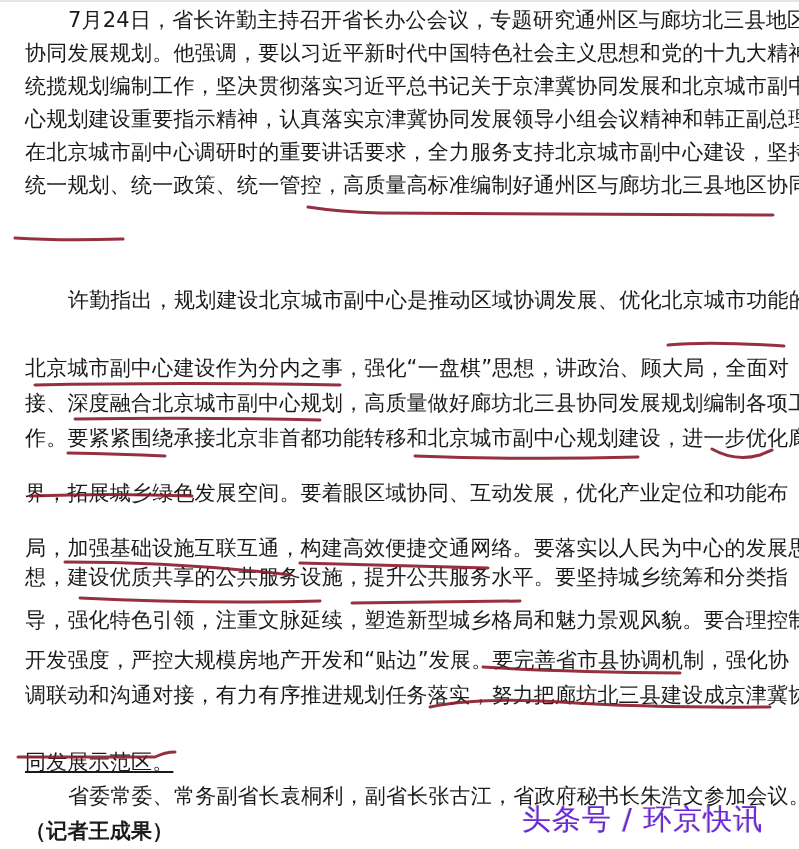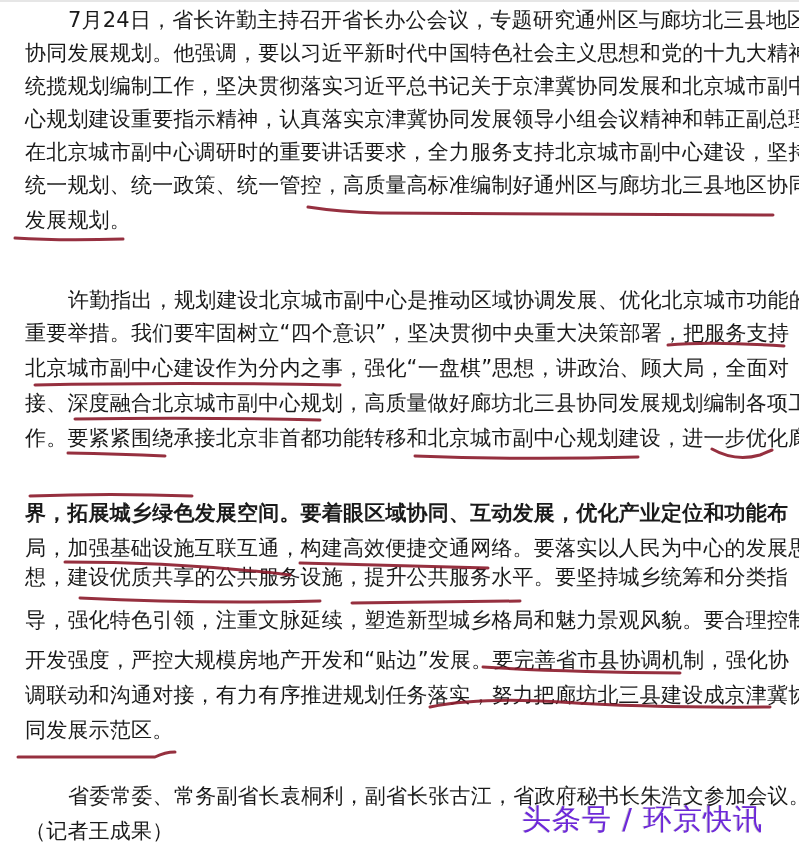--- a/index.html
+++ b/index.html
@@ -20,37 +20,35 @@
 <div class="topline"></div>
 
 <div class="doc">
 
   <div class="line indent" style="top:7px;">7月24日，省长许勤主持召开省长办公会议，专题研究通州区与廊坊北三县地区</div>
   <div class="line" style="top:40px;">协同发展规划。他强调，要以习近平新时代中国特色社会主义思想和党的十九大精神</div>
   <div class="line" style="top:73px;">统揽规划编制工作，坚决贯彻落实习近平总书记关于京津冀协同发展和北京城市副中</div>
   <div class="line" style="top:106px;">心规划建设重要指示精神，认真落实京津冀协同发展领导小组会议精神和韩正副总理</div>
   <div class="line" style="top:139px;">在北京城市副中心调研时的重要讲话要求，全力服务支持北京城市副中心建设，坚持</div>
   <div class="line" style="top:172px;">统一规划、统一政策、统一管控，高质量高标准编制好通州区与廊坊北三县地区协同</div>
-  <div class="line" style="top:207px;">发展规划。</div>
 
   <div class="line indent" style="top:287px;">许勤指出，规划建设北京城市副中心是推动区域协调发展、优化北京城市功能的</div>
-  <div class="line" style="top:320px;">重要举措。我们要牢固树立“四个意识”，坚决贯彻中央重大决策部署，把服务支持</div>
   <div class="line" style="top:355px;text-align:center;">北京城市副中心建设作为分内之事，强化“一盘棋”思想，讲政治、顾大局，全面对</div>
   <div class="line" style="top:390px;">接、深度融合北京城市副中心规划，高质量做好廊坊北三县协同发展规划编制各项工</div>
   <div class="line" style="top:425px;">作。要紧紧围绕承接北京非首都功能转移和北京城市副中心规划建设，进一步优化廊</div>
-  <div class="line" style="top:500px;font-weight:bold;">界，拓展城乡绿色发展空间。要着眼区域协同、互动发展，优化产业定位和功能布</div>
+  <div class="line" style="top:480px;">界，拓展城乡绿色发展空间。要着眼区域协同、互动发展，优化产业定位和功能布</div>
   <div class="line" style="top:535px;">局，加强基础设施互联互通，构建高效便捷交通网络。要落实以人民为中心的发展思</div>
   <div class="line" style="top:564px;">想，建设优质共享的公共服务设施，提升公共服务水平。要坚持城乡统筹和分类指</div>
   <div class="line" style="top:607px;">导，强化特色引领，注重文脉延续，塑造新型城乡格局和魅力景观风貌。要合理控制</div>
   <div class="line" style="top:647px;">开发强度，严控大规模房地产开发和“贴边”发展。要完善省市县协调机制，强化协</div>
   <div class="line" style="top:682px;">调联动和沟通对接，有力有序推进规划任务落实，努力把廊坊北三县建设成京津冀协</div>
-  <div class="line" style="top:717px;">同发展示范区。</div>
+  <div class="line" style="top:749px;text-decoration:underline;">同发展示范区。</div>
 
   <div class="line indent" style="top:783px;">省委常委、常务副省长袁桐利，副省长张古江，省政府秘书长朱浩文参加会议。</div>
-  <div class="line" style="top:818px;">（记者王成果）</div>
+  <div class="line" style="top:818px;font-weight:bold;">（记者王成果）</div>
 </div>
 
 <svg class="marks" viewBox="0 0 799 849">
   <g fill="none" stroke="#8b1a2b" stroke-width="3" stroke-linecap="round" stroke-linejoin="round" opacity="0.9">
 
     <path d="M308 207 Q340 212 380 213 L560 214 L773 215"></path>
     <path d="M15 238 Q60 241 123 239"></path>
 
     <path d="M668 345 Q710 341 784 346"></path>
 

